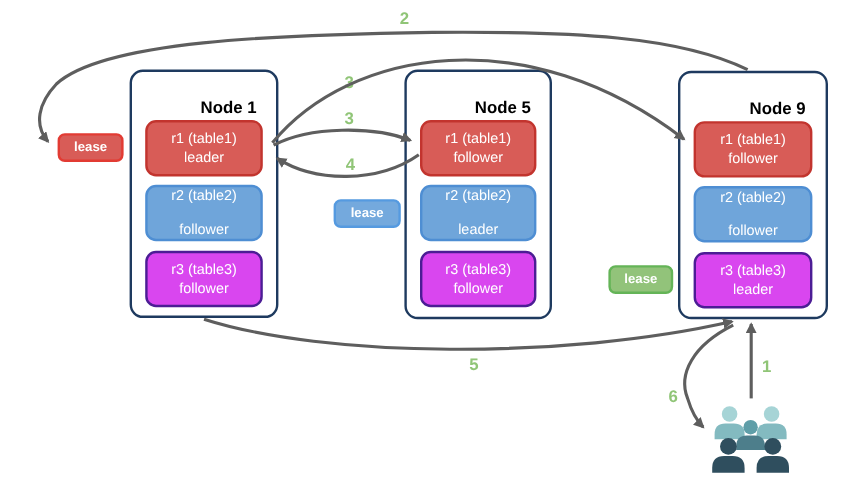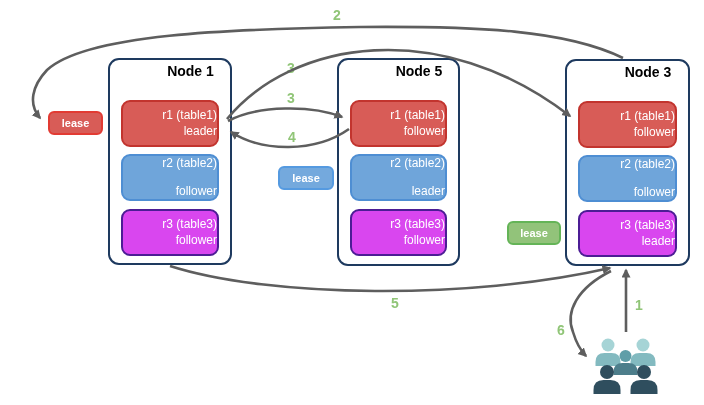--- a/index.html
+++ b/index.html
@@ -7,27 +7,27 @@
   body { font-family: "Liberation Sans", "DejaVu Sans", sans-serif; }
   .canvas {
     position: relative; width: 704px; height: 405px;
     background: #ffffff; overflow: hidden;
   }
   .node {
     position: absolute; background: #ffffff;
     border: 2px solid #1e3a5f; border-radius: 11px;
   }
   .node-title {
-    text-align: center; margin-top: 3px;
+    text-align: center; margin-top: 21px;
     font-weight: bold; font-size: 14px; color: #000000; padding-left: 41px;
   }
   .replica {
     position: absolute; left: 11px; right: 11px; height: 47px;
     border-radius: 9px; color: #ffffff; font-size: 12px; line-height: 1.3;
-    display: flex; flex-direction: column; align-items: flex-end;
+    display: flex; flex-direction: column; align-items: center;
     justify-content: center; text-align: center;
   }
   .pos-r1 { top: 40px; } .pos-r2 { top: 94px; gap: 12px; } .pos-r3 { top: 149px; }
   .red   { background: #d85c57; border: 2px solid #c2342e; }
   .blue  { background: #6fa5da; border: 2px solid #4e8ed3; }
   .green { background: #d946ef; border: 2px solid #4c1d95; }
   .lease {
     position: absolute; border-radius: 6px; color: #ffffff; font-size: 11px;
     display: flex; align-items: center; justify-content: center; font-weight: bold;
   }
@@ -86,21 +86,21 @@
       <span>r2 (table2)</span>
       <span>leader</span>
     </div>
     <div class="replica green pos-r3">
       <span>r3 (table3)</span>
       <span>follower</span>
     </div>
   </div>
 
   <div class="node" style="left:565px;top:59px;width:125px;height:207px">
-    <div class="node-title">Node 3</div>
+    <div class="node-title">Node 9</div>
     <div class="replica red pos-r1">
       <span>r1 (table1)</span>
       <span>follower</span>
     </div>
     <div class="replica blue pos-r2">
       <span>r2 (table2)</span>
       <span>follower</span>
     </div>
     <div class="replica green pos-r3">
       <span>r3 (table3)</span>

